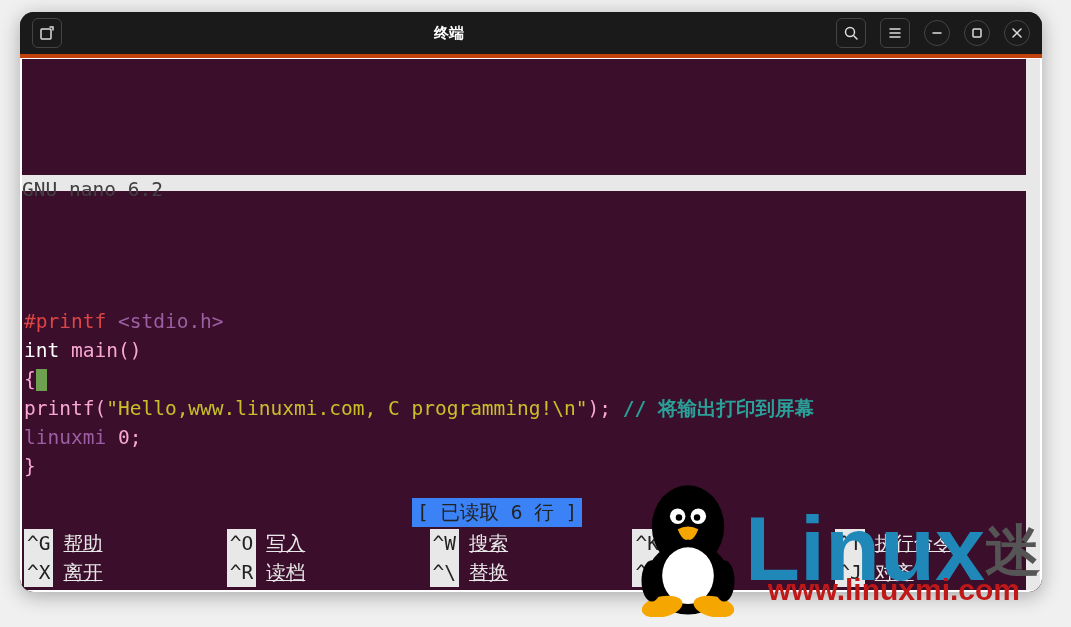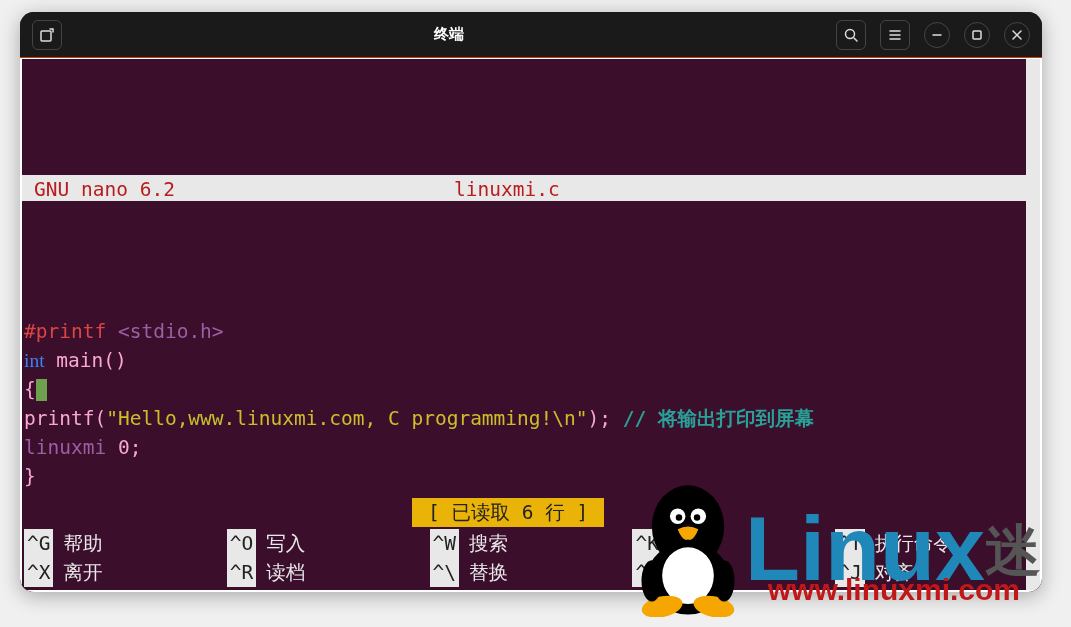--- a/index.html
+++ b/index.html
@@ -20,21 +20,21 @@
       overflow: hidden;
       display: flex;
       flex-direction: column;
     }
     .titlebar {
       height: 46px;
       background: #1a1a1a;
       display: flex;
       align-items: center;
       padding: 8px 8px;
-      border-bottom: 1px solid #c2410c;
+      border-bottom: 4px solid #c2410c;
     }
     .titlebar-left { display: flex; align-items: center; }
     .titlebar-btn {
       width: 30px; height: 30px;
       border-radius: 6px;
       border: 1px solid #444;
       background: transparent;
       display: flex; align-items: center; justify-content: center;
       color: #ddd;
       margin: 0 4px;
@@ -58,59 +58,59 @@
       line-height: 29px;
       position: relative;
       color: #ddd;
       white-space: pre;
       overflow: hidden;
       border: 2px solid #fff;
       border-top-width: 1px;
     }
     .nano-header {
       background: #e8e8e8;
-      color: #b91c1c;
-      height: 26px;
-      display: flex;
-      padding-left: 12px;
+      color: #404040;
+      height: 16px;
+      display: flex;
+      padding-left: 0;
     }
     .nano-header-app { width: 420px; }
     .nano-header-file { }
     .code-area { padding: 0 2px; }
     .ch-red { color: #d44; }
     .ch-yellow { color: #c9c029; }
-    .ch-green { color: #3b82f6; font-family: Liberation Serif, serif; }
+    .ch-green { color: #ffffff; }
     .ch-purple { color: #9c5fa3; margin-top: 8px; }
     .ch-white { color: #f9a8d4; }
     .ch-teal-bold { color: #2aa198; font-weight: bold; margin-top: 46px; }
     .cursor-cell {
       background: #6fa04f;
       display: inline-block;
       width: 11px; height: 22px; vertical-align: text-bottom;
     }
     .status-line {
       position: absolute;
       bottom: 63px;
       left: 390px;
-      background: #eab308;
+      background: #3b82f6;
       color: #222;
-      padding: 0 16px;
+      padding: 0 5px;
       height: 29px;
     }
     .shortcuts {
       position: absolute;
       bottom: 3px; left: 2px; right: 2px;
       display: grid;
       grid-template-columns: repeat(5, 1fr);
       grid-template-rows: 29px 29px;
       font-size: 19.5px;
     }
     .shortcut { display: flex; align-items: center; }
     .sk-key { background: #e8e8e8; color: #222; padding: 0 3px; margin-right: 10px; font-weight: 400; }
-    .sk-label { color: #e8e8e8; }
+    .sk-label { color: #e8e8e8; text-decoration: underline; }
     .scrollbar {
       position: absolute;
       right: 0; top: 0;
       width: 14px; height: 100%;
       background: #e8e8e8;
     }
     
     .watermark {
       position: absolute;
       bottom: 10px; right: 30px;
@@ -187,21 +187,20 @@
           </svg>
       </div>
     </div>
   </div>
 
   <div class="terminal">
     <div class="scrollbar"></div>
 
     <div class="nano-header">
       <span class="nano-header-app">GNU nano 6.2</span>
-      <span class="nano-header-file">linuxmi.c</span>
     </div>
 
     <div class="code-area">
 <span class="ch-red">#printf</span><span class="ch-white"> </span><span class="ch-purple">&lt;stdio.h&gt;</span>
 <span class="ch-green">int</span><span class="ch-white"> main()</span>
 <span class="ch-white">{</span><span class="cursor-cell"></span>
 <span class="ch-white">printf(</span><span class="ch-yellow">"Hello,www.linuxmi.com, C programming!\n"</span><span class="ch-white">); </span><span class="ch-teal-bold">// 将输出打印到屏幕</span>
 <span class="ch-purple">linuxmi</span><span class="ch-white"> 0</span><span class="ch-white">;</span>
 <span class="ch-white">}</span>
     </div>

